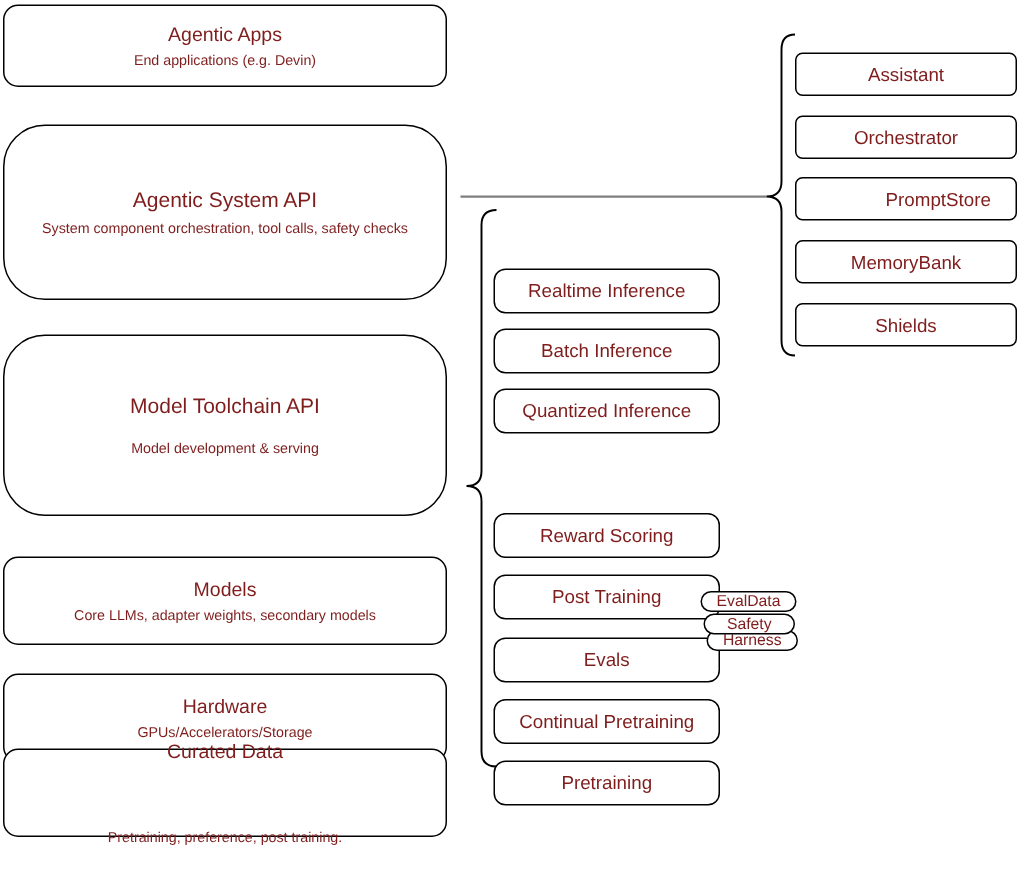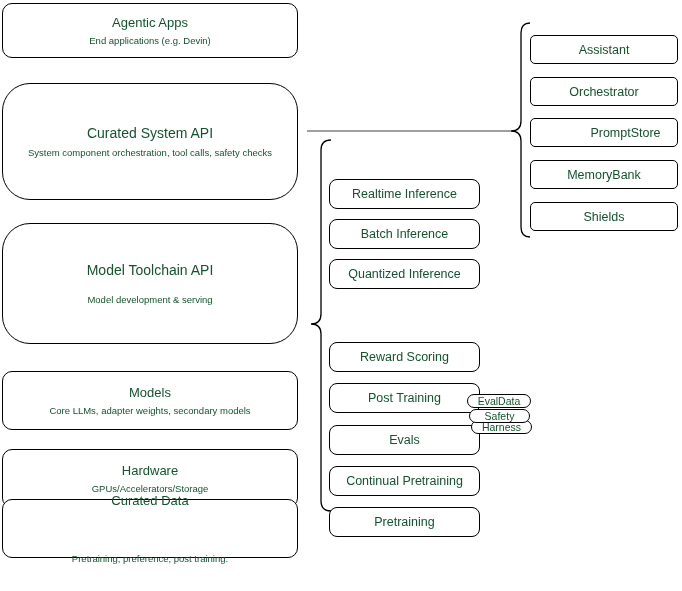--- a/index.html
+++ b/index.html
@@ -1,21 +1,21 @@
 <!DOCTYPE html>
 <html><head>
 <meta charset="utf-8">
 <style>
   html,body { margin:0; padding:0; background:#ffffff; }
   .canvas {
     position:relative;
     width:682px; height:591px;
     background:#ffffff;
     font-family:"Liberation Sans", sans-serif;
-    color:#14532d;
+    color:#7f1d1d;
     overflow:hidden;
   }
   svg.lines { position:absolute; left:0; top:0; z-index:0; }
 
   
   .lbox {
     position:absolute; left:2px; width:296px; box-sizing:border-box;
     border:1.4px solid #000; border-radius:10px; background:#fff;
     display:flex; flex-direction:column; align-items:center; justify-content:center;
     text-align:center; z-index:1;
@@ -74,21 +74,21 @@
     <path d="M331,140 Q321,140 321,150 L321,314 Q321,324 311,324 Q321,324 321,334 L321,501 Q321,511 331,511" fill="none" stroke="#000000" stroke-width="1.3"></path>
 
     <path d="M530,23 Q521,23 521,33 L521,121 Q521,131 511,131 Q521,131 521,141 L521,227 Q521,237 530,237" fill="none" stroke="#000000" stroke-width="1.3"></path>
   </svg>
 
   <div class="lbox" id="lbox0">
     <div class="title">Agentic Apps</div>
     <div class="subtitle">End applications (e.g. Devin)</div>
   </div>
   <div class="lbox large" id="lbox1">
-    <div class="title">Curated System API</div>
+    <div class="title">Agentic System API</div>
     <div class="subtitle">System component orchestration, tool calls, safety checks</div>
   </div>
   <div class="lbox large" id="lbox2">
     <div class="title">Model Toolchain API</div>
     <div class="subtitle">Model development &amp; serving</div>
   </div>
   <div class="lbox" id="lbox3">
     <div class="title">Models</div>
     <div class="subtitle">Core LLMs, adapter weights, secondary models</div>
   </div>

